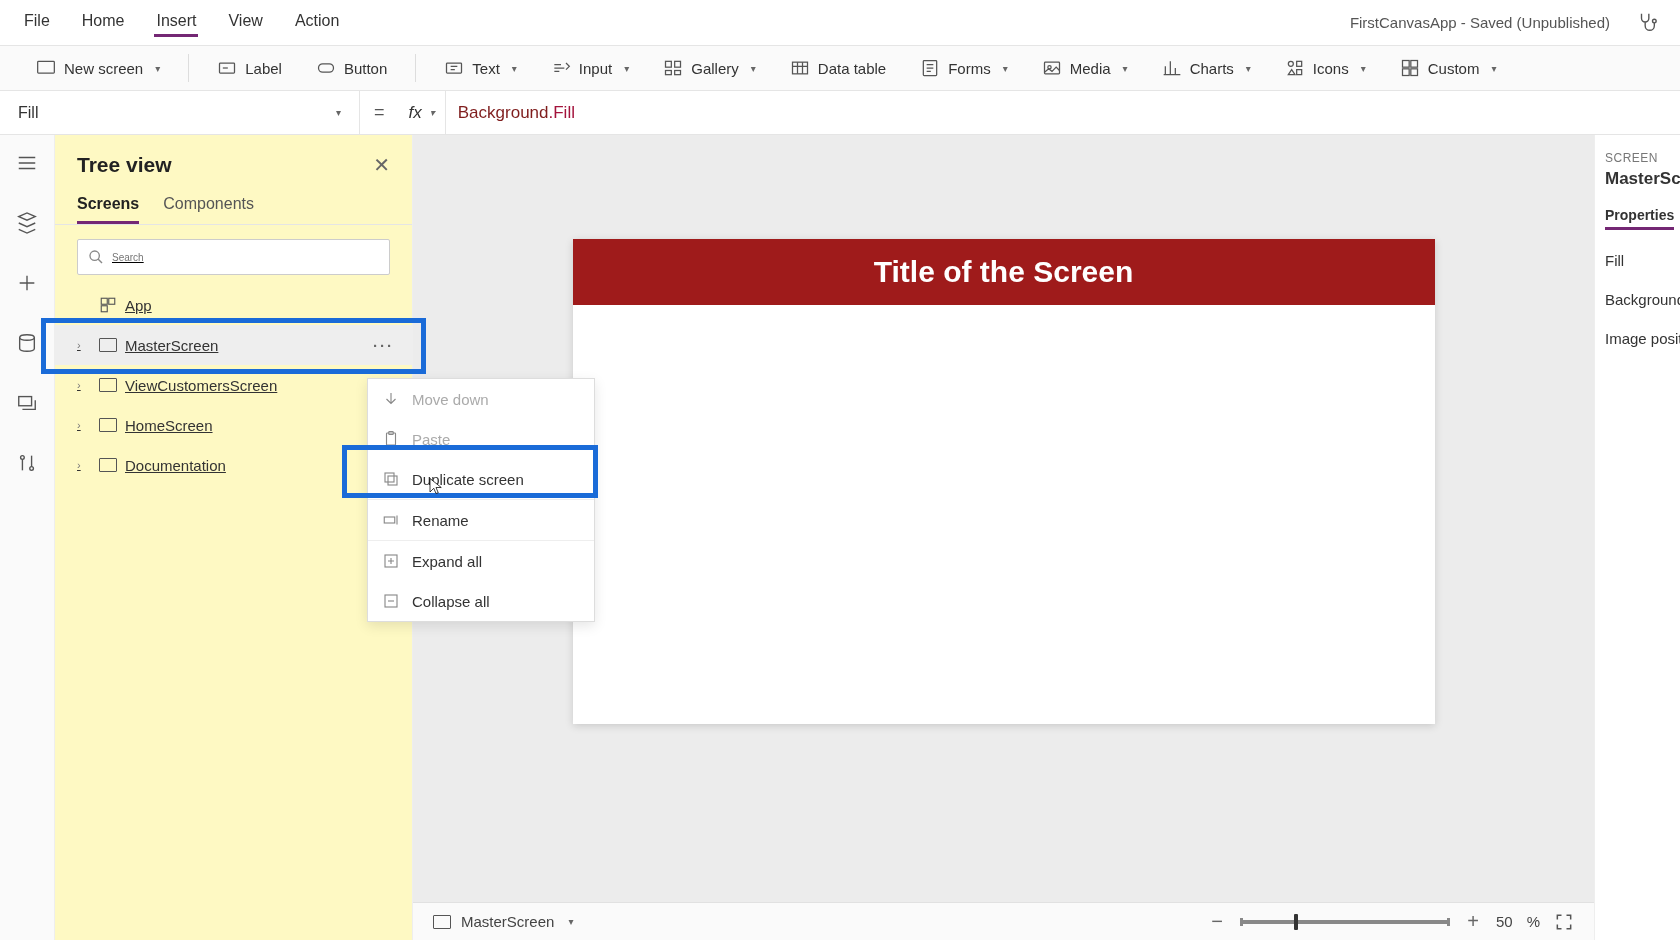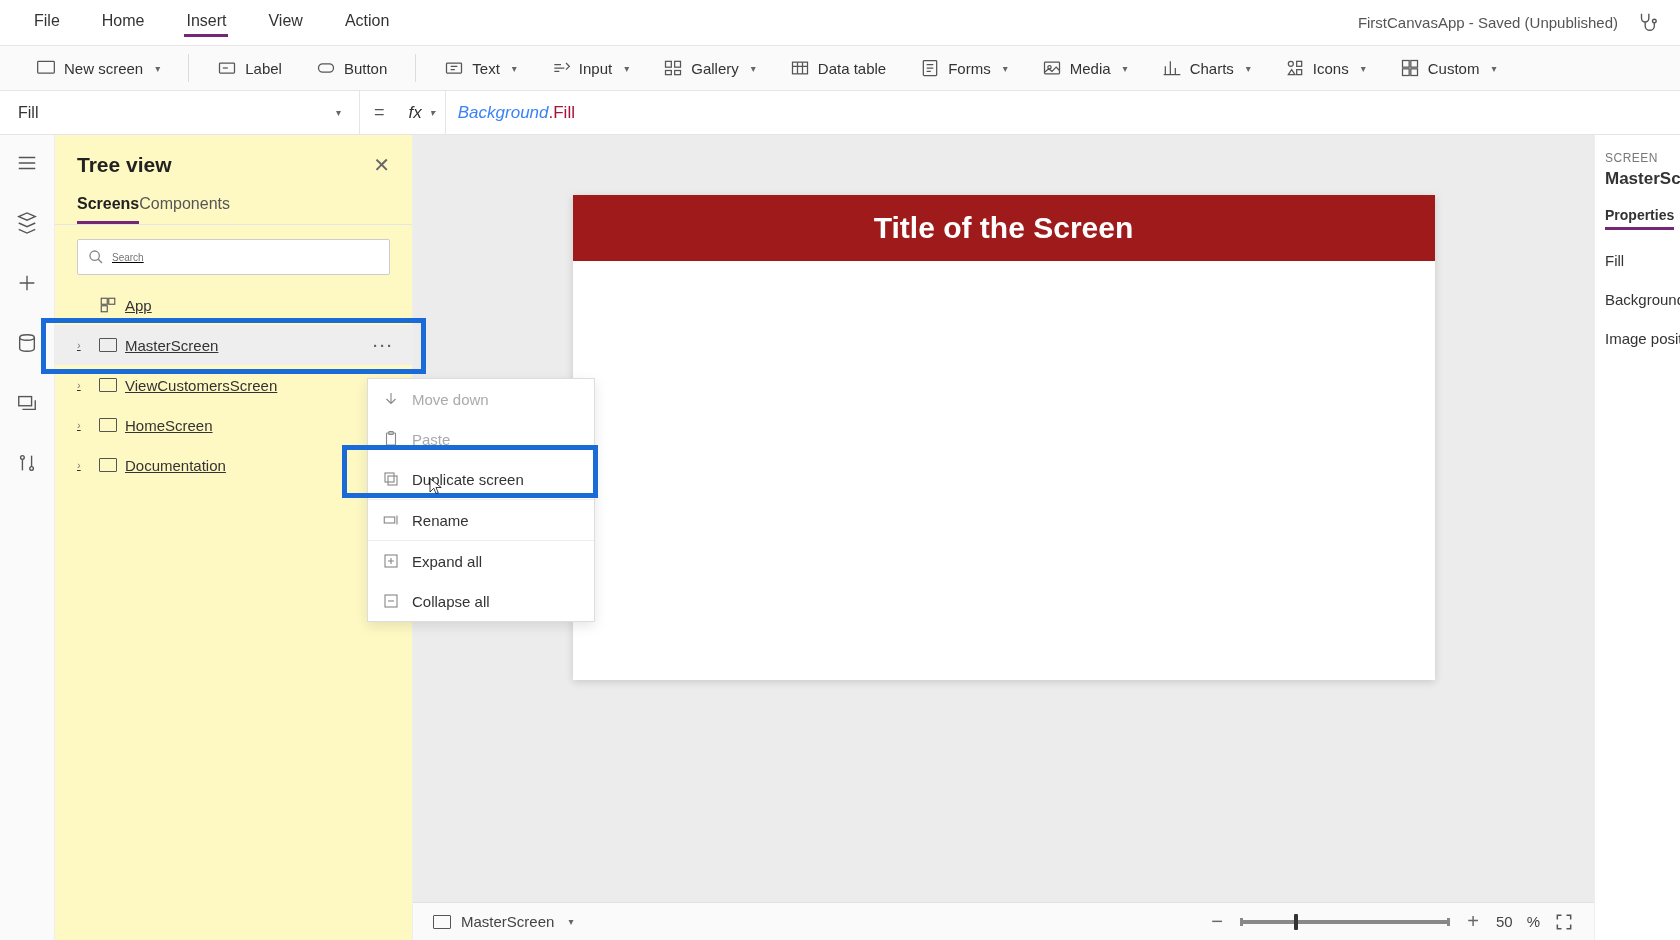--- a/index.html
+++ b/index.html
@@ -1,55 +1,55 @@
 <!DOCTYPE html>
 <html><head>
 <meta charset="utf-8">
 <style>
 * { margin: 0; padding: 0; box-sizing: border-box; font-family: "Segoe UI", Arial, sans-serif; }
 body { width: 1680px; height: 940px; background: #fff; overflow: hidden; position: relative; }
 
 
 .top-menu { height: 45px; display: flex; align-items: center; padding: 0 22px; border-bottom: 1px solid transparent; justify-content: space-between; }
 .top-menu-left { display: flex; gap: 28px; }
-.menu-item { font-size: 16px; color: #333; cursor: pointer; padding: 4px 2px; margin-left: 10px; }
+.menu-item { font-size: 16px; color: #333; cursor: pointer; padding: 4px 2px; }
 .menu-item.active { font-weight: 400; border-bottom: 3px solid #742774; }
-.top-menu-right { display: flex; align-items: center; gap: 18px; font-size: 15px; color: #555; }
+.top-menu-right { display: flex; align-items: center; gap: 26px; font-size: 15px; color: #555; }
 .stetho-icon { width: 22px; height: 22px; }
 
 
 .ribbon { height: 46px; background: #fafafa; border-top: 1px solid #e5e5e5; border-bottom: 1px solid #e5e5e5; display: flex; align-items: center; padding: 0 30px; gap: 22px; }
 .ribbon-item { display: flex; align-items: center; gap: 8px; font-size: 15px; color: #333; cursor: pointer; padding: 0 6px; }
 .ribbon-sep { width: 1px; height: 28px; background: #ddd; }
 .chev { font-size: 10px; color: #666; margin-left: 4px; }
 .ri-icon { width: 20px; height: 20px; flex-shrink: 0; color: #555; }
 
 
 .formula-bar { height: 44px; border-bottom: 1px solid #e5e5e5; display: flex; align-items: center; }
 .prop-select { width: 360px; height: 100%; border-right: 1px solid #e5e5e5; display: flex; align-items: center; padding: 0 18px; font-size: 16px; color: #333; justify-content: space-between; }
 .equals { padding: 0 14px; font-size: 18px; color: #555; }
 .fx { display: flex; align-items: center; padding: 0 10px; font-style: italic; font-family: Georgia, serif; font-size: 17px; color: #333; border-right: 1px solid #e5e5e5; height: 100%; gap: 4px; }
 .formula-text { padding-left: 12px; font-family: Consolas, monospace; font-size: 17px; }
-.formula-text .ital { font-style: italic; color: #3b82f6; text-align: center; }
+.formula-text .ital { color: #7f1d1d; text-align: center; }
 .formula-text .prop { color: #a3133b; }
 
 
 .main { display: flex; height: calc(100% - 135px); }
 
 
 .left-rail { width: 55px; background: #fafafa; border-right: 1px solid #eee; display: flex; flex-direction: column; align-items: center; padding-top: 16px; gap: 36px; }
 .rail-btn { width: 24px; height: 24px; cursor: pointer; color: #555; display: flex; align-items: center; justify-content: center; }
 .rail-btn svg { width: 22px; height: 22px; }
 
 
 .tree-panel { width: 358px; background: #fef9c3; border-right: 1px solid #eee; display: flex; flex-direction: column; position: relative; }
 .tree-header { display: flex; justify-content: space-between; align-items: center; padding: 18px 22px 10px 22px; }
 .tree-title { font-size: 21px; font-weight: 600; color: #222; }
 .tree-close { font-size: 20px; color: #666; cursor: pointer; }
-.tree-tabs { display: flex; padding: 8px 22px 0 22px; border-bottom: 1px solid #e5e5e5; }
+.tree-tabs { display: flex; gap: 24px; padding: 8px 22px 0 22px; border-bottom: 1px solid #e5e5e5; }
 .tree-tab { font-size: 16px; color: #555; padding-bottom: 8px; cursor: pointer; }
 .tree-tab.active { font-weight: 600; color: #222; border-bottom: 3px solid #742774; }
 .search-box { margin: 14px 22px 10px 22px; border: 1px solid #ccc; border-radius: 2px; height: 36px; display: flex; align-items: center; padding: 0 10px; gap: 8px; background: #fff; }
 .search-box input { border: none; outline: none; font-size: 10px; flex: 1; background: transparent; text-decoration: underline; }
 .tree-list { flex: 1; }
 .tree-node { display: flex; align-items: center; height: 40px; padding-left: 22px; gap: 8px; font-size: 15px; color: #333; cursor: pointer; position: relative; text-decoration: underline; }
 .tree-node .chevron { width: 14px; font-size: 11px; color: #777; }
 .tree-node .node-icon { width: 18px; height: 14px; border: 1.5px solid #555; border-radius: 1px; }
 .tree-node.selected { background: #eee; }
 .tree-node .more { position: absolute; right: 18px; color: #666; letter-spacing: 2px; font-weight: bold; }
@@ -59,21 +59,21 @@
 
 
 .context-menu { position: absolute; left: 367px; top: 378px; width: 228px; background: #fff; border: 1px solid #ddd; box-shadow: 0 4px 12px rgba(0,0,0,0.1); z-index: 40; }
 .ctx-item { display: flex; align-items: center; gap: 12px; height: 40px; padding: 0 14px; font-size: 15px; color: #333; cursor: pointer; }
 .ctx-item.disabled { color: #aaa; }
 .ctx-icon { width: 18px; height: 18px; flex-shrink: 0; color: #888; }
 .ctx-sep { height: 1px; background: #eee; }
 
 
 .canvas-area { flex: 1; background: #ececec; position: relative; display: flex; flex-direction: column; }
-.canvas-stage { flex: 1; display: flex; align-items: flex-start; justify-content: center; padding-top: 60px; }
+.canvas-stage { flex: 1; display: flex; align-items: flex-start; justify-content: center; padding-top: 104px; }
 .screen-preview { width: 862px; height: 485px; background: #fff; box-shadow: 0 2px 8px rgba(0,0,0,0.15); }
 .screen-header { height: 66px; background: #9f1b1b; color: #fff; display: flex; align-items: center; justify-content: center; font-size: 30px; font-weight: 700; }
 
 
 .status-bar { height: 38px; background: #fafafa; border-top: 1px solid #e1e1e1; display: flex; align-items: center; justify-content: space-between; padding: 0 20px; font-size: 15px; color: #444; }
 .status-left { display: flex; align-items: center; gap: 10px; }
 .status-left .node-icon { width: 18px; height: 14px; border: 1.5px solid #555; border-radius: 1px; }
 .status-right { display: flex; align-items: center; gap: 14px; }
 .zoom-slider { width: 210px; height: 4px; background: #888; position: relative; border-radius: 2px; }
 .zoom-thumb { position: absolute; top: -6px; left: 54px; width: 4px; height: 16px; background: #333; border-radius: 1px; }

